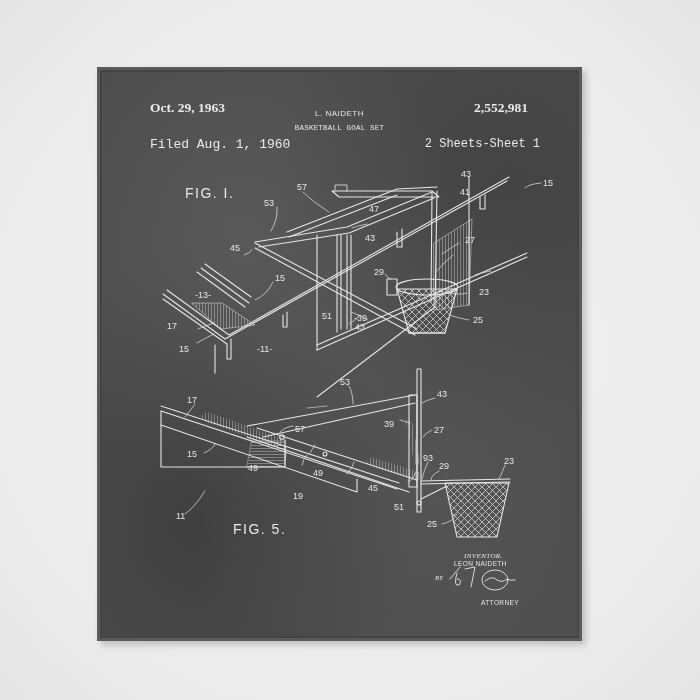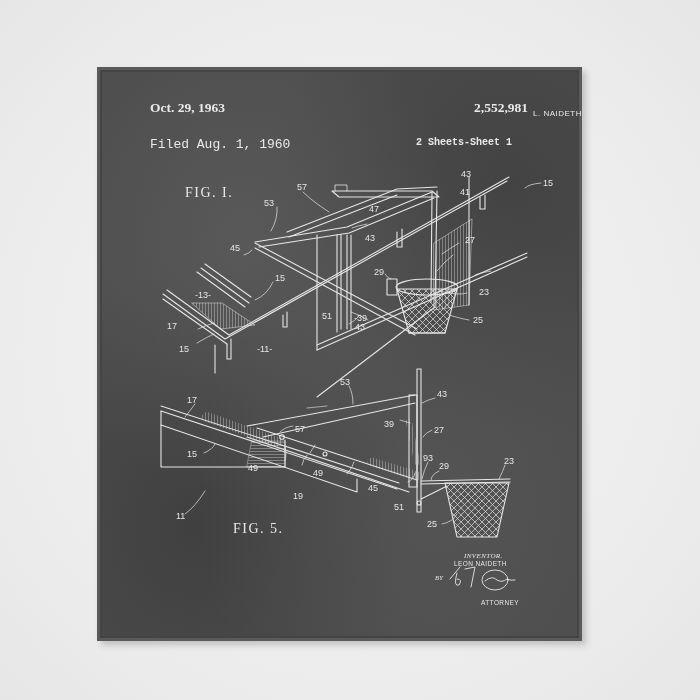--- a/index.html
+++ b/index.html
@@ -26,25 +26,25 @@
       radial-gradient(ellipse at 85% 20%, rgba(45,45,45,0.30) 0%, rgba(0,0,0,0) 40%),
       #4d4d4d;
     box-shadow: inset 0 0 0 3px #5a5a5a, inset 0 0 0 5px #444;
     overflow:hidden;
   }
   .hdr {
     position:absolute; color:#e9e9e9; white-space:nowrap;
   }
   .date { left:53px; top:33px; font-size:13.5px; font-weight:bold; }
   .patno { right:54px; top:33px; font-size:13.5px; font-weight:bold; }
-  .inv { left:0; width:485px; text-align:right; top:42px; font-family:"Liberation Sans", sans-serif; font-size:8px; letter-spacing:0.5px; }
+  .inv { left:0; width:485px; text-align:center; top:42px; font-family:"Liberation Sans", sans-serif; font-size:8px; letter-spacing:0.5px; }
   .title { left:0; width:485px; text-align:center; top:57px; font-family:"Liberation Mono", monospace; font-size:7.5px; letter-spacing:0.2px; }
   .filed { left:53px; top:70px; font-family:"Liberation Mono", monospace; font-size:13px; }
-  .sheets { right:70px; top:70px; font-family:"Liberation Mono", monospace; font-size:10px;font-weight:bold; }
-  .fig { position:absolute; color:#e8e8e8; font-family:Liberation Serif, serif; font-size:14px; letter-spacing:1.5px; }
+  .sheets { right:42px; top:70px; font-family:"Liberation Mono", monospace; font-size:12px; }
+  .fig { position:absolute; color:#e8e8e8; font-family:Liberation Sans, sans-serif; font-size:14px; letter-spacing:1.5px; }
   .fig1 { left:88px; top:118px; }
   .fig2 { left:136px; top:454px; }
   .drawing { position:absolute; left:0; top:0; width:485px; height:574px; }
   .lbl { font-family:"Liberation Sans", sans-serif; font-size:9px; fill:#e6e6e6; }
   .sig-text { position:absolute; color:#e6e6e6; font-family:"Liberation Sans", sans-serif; font-size:6.5px; letter-spacing:0.4px; }
   .inventor-h { left:367px; top:485px; font-style:italic; font-family:"Liberation Serif", serif; font-size:7px; }
   .inventor-n { left:357px; top:493px; }
   .by { left:338px; top:507px; font-style:italic; font-family:"Liberation Serif", serif; font-size:6.5px; }
   .attorney { left:384px; top:532px; }
 </style>
@@ -52,20 +52,21 @@
 <body>
 
 <div class="stage"></div>
 <div class="shadow"></div>
 
 <div class="panel">
 
   <div class="hdr date">Oct. 29, 1963</div>
   <div class="hdr patno">2,552,981</div>
   <div class="hdr inv">L. NAIDETH</div>
+  <div class="hdr title">BASKETBALL GOAL SET</div>
   <div class="hdr filed">Filed Aug. 1, 1960</div>
   <div class="hdr sheets">2 Sheets-Sheet 1</div>
 
   <div class="fig fig1">FIG. I.</div>
   <div class="fig fig2">FIG. 5.</div>
 
   <svg class="drawing" viewBox="0 0 485 574" fill="none" stroke="#e6e6e6" stroke-width="1.1" stroke-linecap="round" stroke-linejoin="round">
     <defs>
       <pattern id="hatch" width="3" height="3" patternUnits="userSpaceOnUse">
         <line x1="0" y1="0" x2="0" y2="3" stroke="#d9d9d9" stroke-width="0.8"></line>

